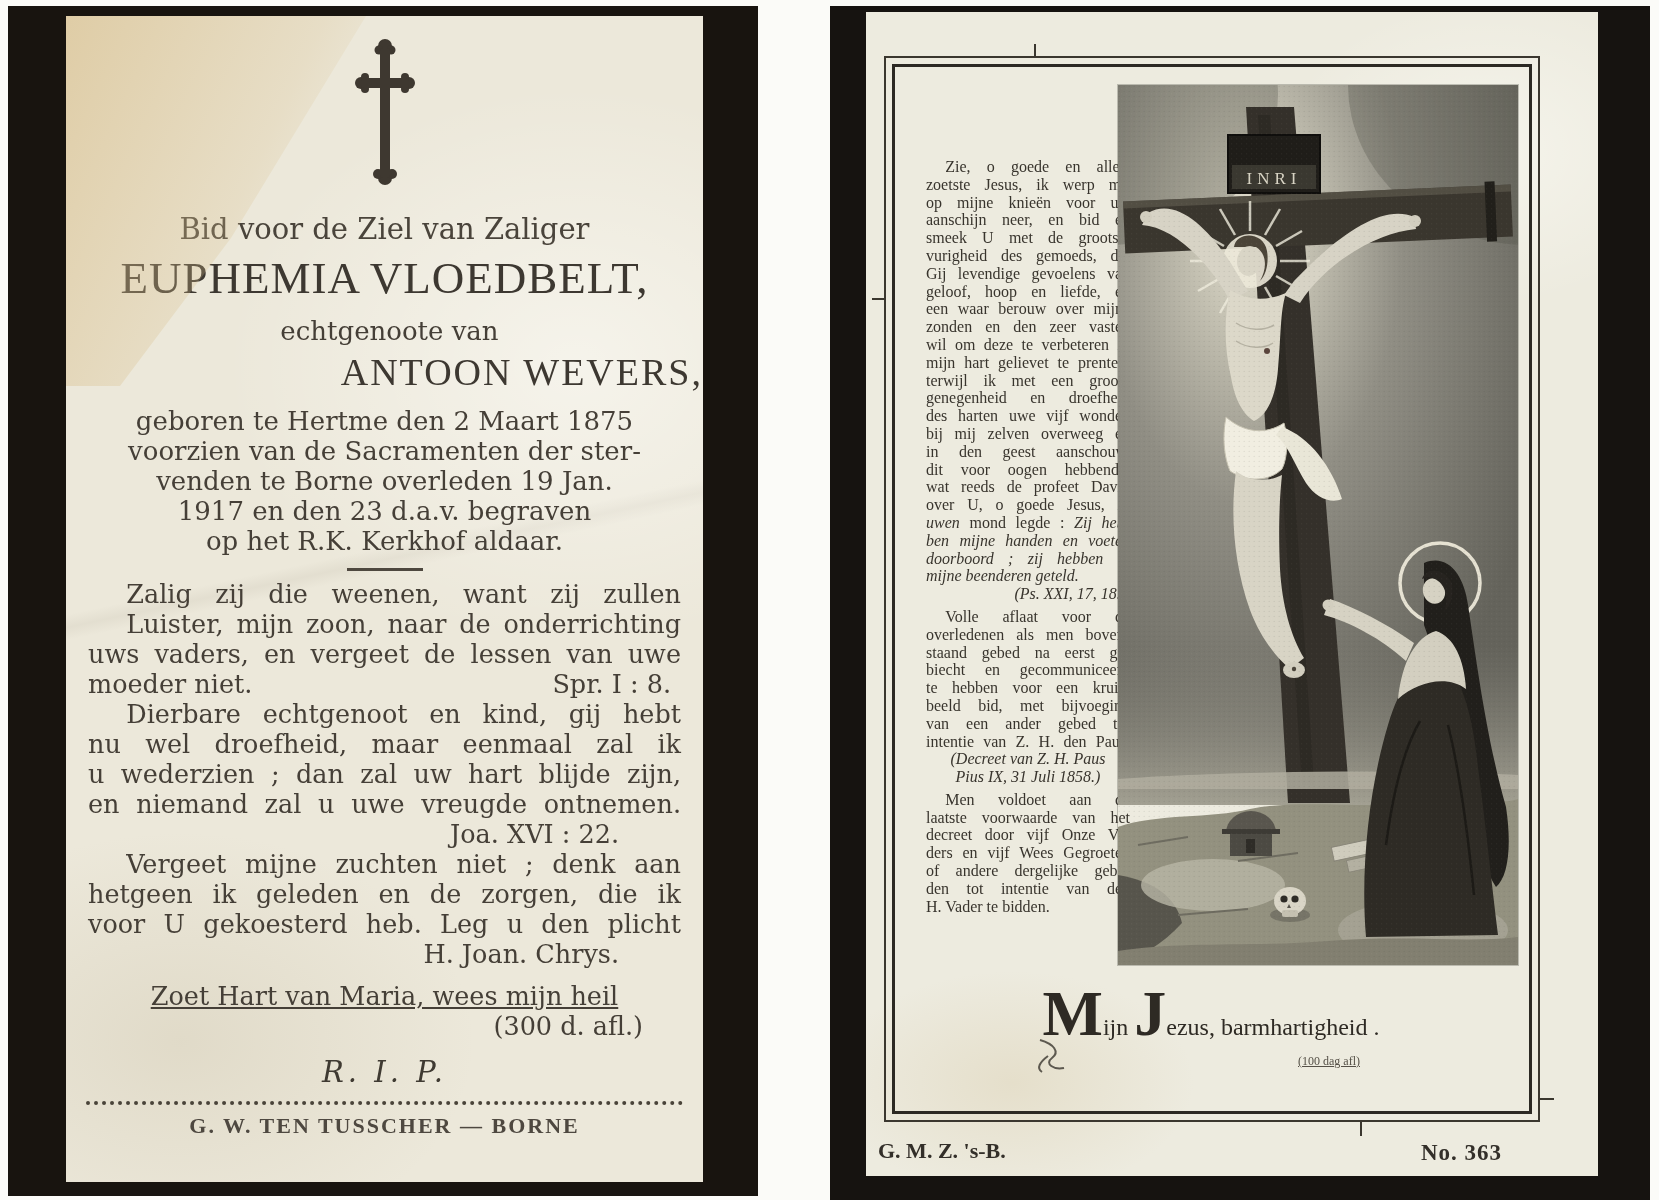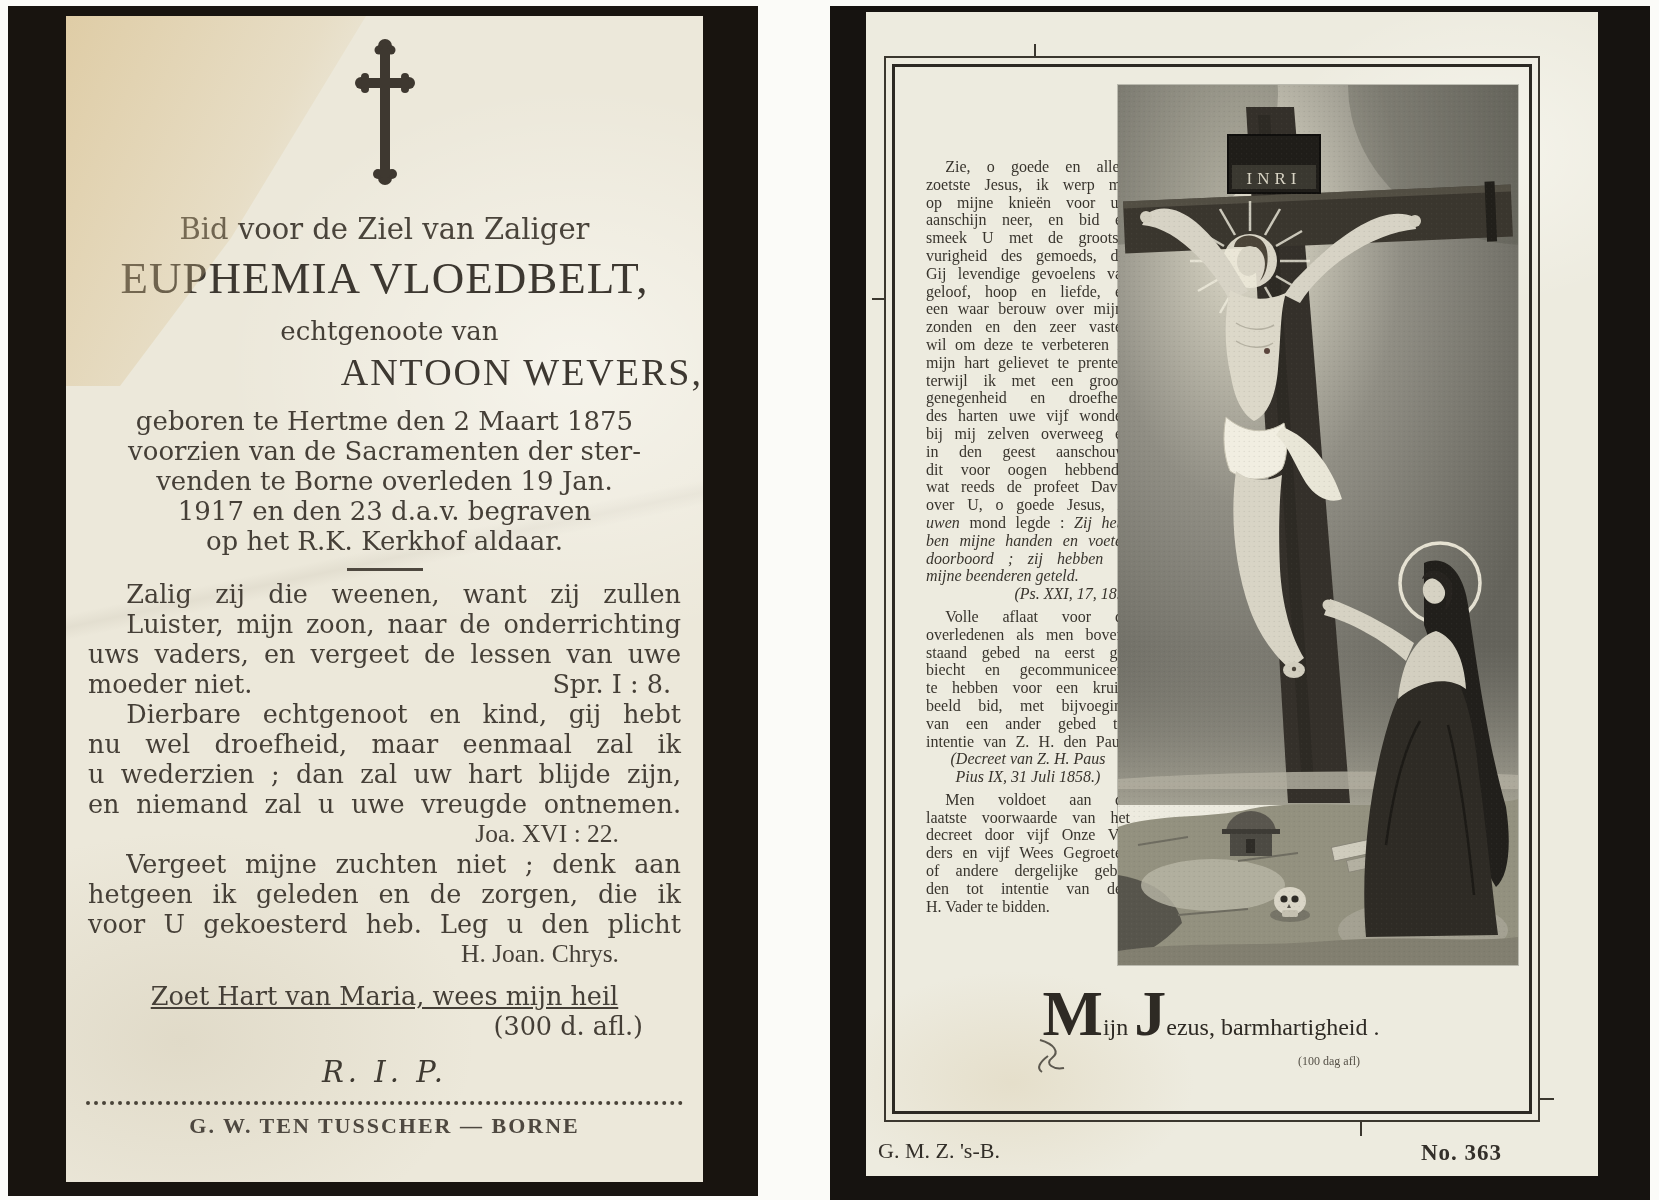--- a/index.html
+++ b/index.html
@@ -28,21 +28,21 @@
   .l-bio{margin-top:12px;text-align:center;font-size:26px;line-height:30px;}
   .l-divider{width:76px;border-top:3px solid #4e483f;margin:12px auto 8px auto;}
   .l-body{padding:0 22px;font-size:25.5px;line-height:30px;}
   .line{display:block;position:relative;}
   .pair{display:flex;justify-content:space-between;padding-right:10px;}
   .it{font-style:italic;}
   .ind{text-indent:1.5em;}
   .jst{text-align:justify;text-align-last:justify;}
   .ctr{text-align:center;}
   .rgt{text-align:right;padding-right:8px;}
-  .pr-lg{padding-right:62px;font-family:Liberation Serif, serif;}
+  .pr-lg{padding-right:62px;}
   .pr-md{padding-right:38px;}
   .gt{margin-top:12px;text-decoration:underline;}
   .l-rip{margin-top:14px;text-align:center;font-size:29px;letter-spacing:4px;color:#3f3a32;font-style:italic;}
   .l-dotted{margin:12px 20px 0 20px;border-top:4px dotted #494339;}
   .l-printer{margin-top:8px;text-align:center;font-size:22px;letter-spacing:2px;
           color:#4e4840;font-family:"Liberation Serif", serif;font-weight:bold;}
   
   .rcard{position:absolute;left:830px;top:0;width:820px;height:1200px;background:#161310;}
   .rcard .paper{position:absolute;left:36px;top:12px;right:52px;bottom:24px;
          background:
@@ -59,23 +59,23 @@
          color:#38342d;}
   .prayer .ind{text-indent:1.2em;}
   .prayer .rgt{padding-right:4px;}
   .pgap{margin-top:5px;}
   .illus{position:absolute;left:252px;top:73px;width:400px;height:880px;
          box-shadow:0 0 0 1px rgba(40,38,32,.25);}
   .caption{position:absolute;left:20px;top:982px;width:650px;text-align:center;
          font-family:"Liberation Serif", serif;color:#2e2a24;}
   .cap-initial{font-size:64px;line-height:40px;font-weight:bold;}
   .cap-text{font-size:24px;}
-  .cap-note{position:absolute;left:412px;top:60px;font-size:12px;color:#555047;}
+  .cap-note{position:absolute;left:412px;top:60px;font-size:12px;color:#555047;text-decoration:underline;}
   .flourish{position:absolute;left:148px;top:44px;}
-  .r-footer-l{position:absolute;left:12px;top:1126px;font-size:22px;font-weight:normal;
+  .r-footer-l{position:absolute;left:12px;top:1126px;font-size:22px;font-weight:bold;
          color:#332f29;font-family:"Liberation Serif", serif;}
   .r-footer-r{position:absolute;right:96px;top:1128px;font-size:23px;font-weight:bold;
          color:#332f29;font-family:"Liberation Serif", serif;letter-spacing:1px;}
   
   .topstrip{position:absolute;left:0;top:0;width:1659px;height:6px;background:#fbfbf8;}
 </style>
 </head>
 <body>
 
 <div class="stage">

